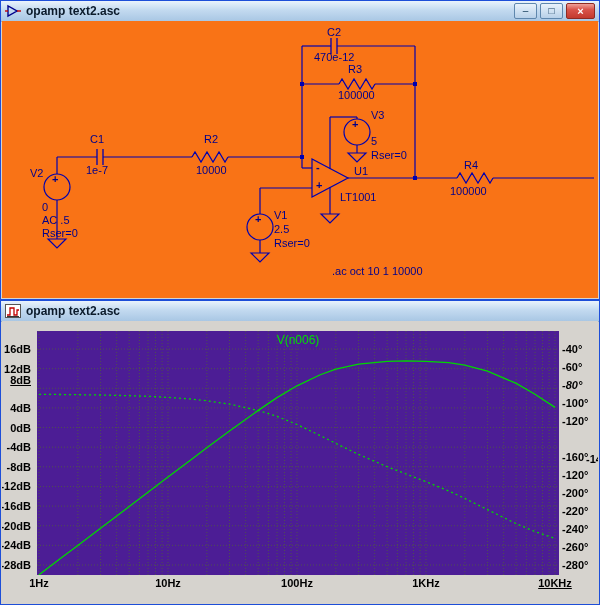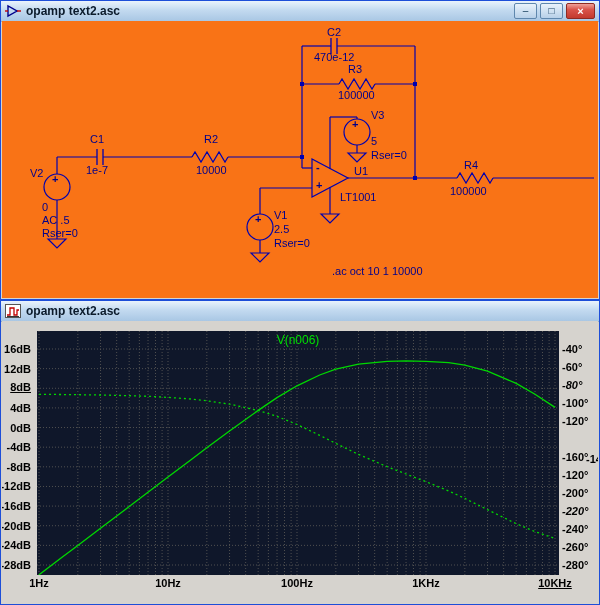--- a/index.html
+++ b/index.html
@@ -19,21 +19,21 @@
     font-size:10px;line-height:1;color:#123a5a;
     background:linear-gradient(#e9f2fb,#b7d0e8);}
   .ctrl.close{width:27px;color:#fff;font-weight:700;font-size:11px;
     background:linear-gradient(#f0a198,#d9544a 40%,#c33a2e);border-color:#8e2a22;}
   .schematic-area{position:absolute;left:1px;right:1px;top:20px;bottom:1px;
     background:#f97316;overflow:hidden;}
   .schematic-area svg{position:absolute;left:0;top:0;}
   .sch-label{position:absolute;font-size:11px;color:#00008b;white-space:pre;line-height:1.1;}
   .sch-label.sym{font-weight:700;font-size:11px;}
   .plot-client{position:absolute;left:1px;right:1px;top:20px;bottom:1px;background:#d6d3ce;overflow:hidden;}
-  .plot-black{position:absolute;left:35px;top:10px;width:522px;height:244px;background:#0f172a;}
+  .plot-black{position:absolute;left:35px;top:10px;width:522px;height:244px;background:#4c1d95;}
   .plot-title{position:absolute;left:0;right:0;top:2px;text-align:center;
     font-size:12px;font-weight:400;color:#00e000;}
   .axis-label{position:absolute;font-size:11px;font-weight:700;color:#000;white-space:nowrap;line-height:1;}
   .axis-label.freq{transform:translateX(-50%);}
 </style>
 </head>
 <body>
 
 <div class="window" id="schematic-window">
   <div class="titlebar">
@@ -207,40 +207,40 @@
           <line x1="505.4986083219608" y1="0" x2="505.4986083219608" y2="244" stroke="#505050" stroke-width="1" stroke-dasharray="1,2"></line>
           <line x1="512.0972837176729" y1="0" x2="512.0972837176729" y2="244" stroke="#505050" stroke-width="1" stroke-dasharray="1,2"></line>
           <line x1="518" y1="0" x2="518" y2="244" stroke="#505050" stroke-width="1" stroke-dasharray="1,2"></line>
           <polyline points="2.0,243.8 24.7,226.6 40.8,214.4 63.5,197.2 92.2,175.6 111.0,161.3 131.0,146.1 153.7,128.9 169.8,116.7 192.5,100.0 221.2,79.4 240.0,66.6 260.0,54.8 282.7,44.0 298.8,38.1 321.5,33.2 350.2,30.3 369.0,29.8 389.0,30.3 411.7,31.7 427.8,34.2 450.5,40.1 479.2,52.4 498.0,63.2 518.0,76.4" fill="none" stroke="#00d800" stroke-width="1.3"></polyline>
           <polyline points="2.0,63.4 24.7,63.5 40.8,63.7 63.5,64.0 92.2,64.7 111.0,65.3 131.0,66.4 153.7,68.0 169.8,69.8 192.5,73.1 221.2,79.5 240.0,85.4 260.0,93.5 282.7,104.3 298.8,112.4 321.5,123.4 350.2,135.7 369.0,143.0 389.0,150.7 411.7,160.0 427.8,167.4 450.5,178.7 479.2,192.7 498.0,200.6 518.0,207.4" fill="none" stroke="#00d800" stroke-width="1.3" stroke-dasharray="2,3"></polyline>
         </svg>
     </div>
     <div id="axis-labels" style="position:absolute;left:0;top:0;right:0;bottom:0;pointer-events:none;">
         <span class="axis-label" style="right: 567px; top: 23px;">16dB</span>
         <span class="axis-label" style="right: 567px; top: 42.6364px;">12dB</span>
-        <span class="axis-label" style="right: 567px; top: 61px; text-decoration: underline;">8dB</span>
+        <span class="axis-label" style="right: 567px; top: 54px; text-decoration: underline;">8dB</span>
         <span class="axis-label" style="right: 567px; top: 81.9091px;">4dB</span>
         <span class="axis-label" style="right: 567px; top: 101.545px;">0dB</span>
         <span class="axis-label" style="right: 567px; top: 121.182px; margin-left: 35px;">-4dB</span>
         <span class="axis-label" style="right: 567px; top: 140.818px;">-8dB</span>
         <span class="axis-label" style="right: 567px; top: 160.455px;">-12dB</span>
         <span class="axis-label" style="right: 567px; top: 180.091px;">-16dB</span>
         <span class="axis-label" style="right: 567px; top: 199.727px;">-20dB</span>
         <span class="axis-label" style="right: 567px; top: 219.364px;">-24dB</span>
         <span class="axis-label" style="right: 567px; top: 239px;">-28dB</span>
         <span class="axis-label" style="left: 560px; top: 23px;">-40°</span>
         <span class="axis-label" style="left: 560px; top: 41px;">-60°</span>
         <span class="axis-label" style="left: 560px; top: 59px; font-style: italic;">-80°</span>
         <span class="axis-label" style="left: 560px; top: 77px;">-100°</span>
         <span class="axis-label" style="left: 560px; top: 95px;">-120°</span>
         <span class="axis-label" style="left: 584px; top: 113px; margin-top: 20px;">-140°</span>
         <span class="axis-label" style="left: 560px; top: 131px;">-160°</span>
         <span class="axis-label" style="left: 560px; top: 149px;">-120°</span>
         <span class="axis-label" style="left: 560px; top: 167px;">-200°</span>
-        <span class="axis-label" style="left: 560px; top: 185px; font-style: italic;">-220°</span>
+        <span class="axis-label" style="left: 560px; top: 185px;">-220°</span>
         <span class="axis-label" style="left: 560px; top: 203px;">-240°</span>
         <span class="axis-label" style="left: 560px; top: 221px;">-260°</span>
         <span class="axis-label" style="left: 560px; top: 239px;">-280°</span>
         <span class="axis-label freq" style="left: 37px; top: 257px;">1Hz</span>
         <span class="axis-label freq" style="left: 166px; top: 257px;">10Hz</span>
         <span class="axis-label freq" style="left: 295px; top: 257px;">100Hz</span>
         <span class="axis-label freq" style="left: 424px; top: 257px;">1KHz</span>
         <span class="axis-label freq" style="left: 553px; top: 257px; text-decoration: underline;">10KHz</span>
       </div>
   </div>

